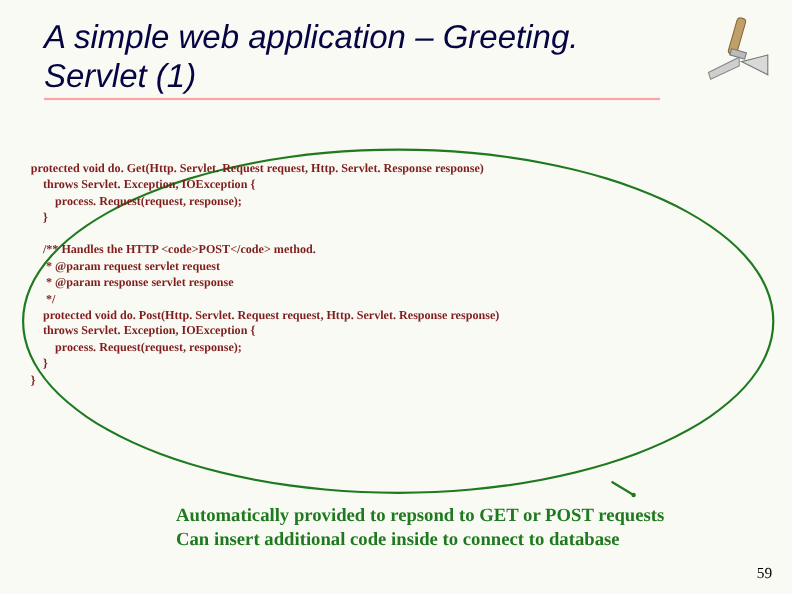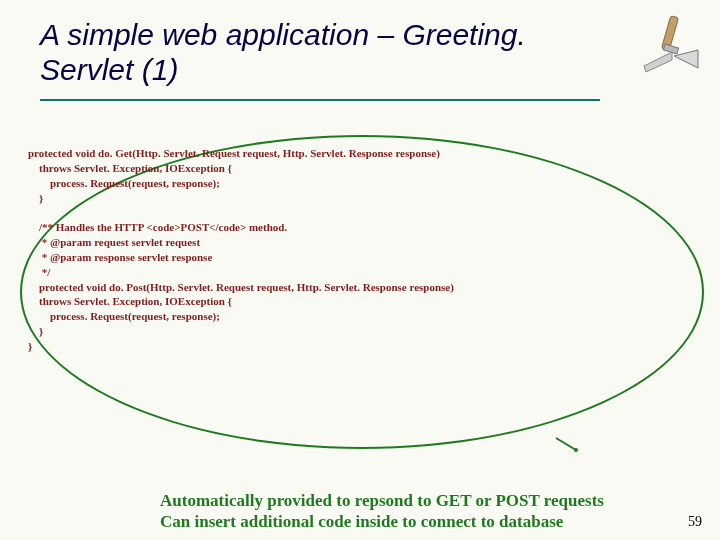--- a/index.html
+++ b/index.html
@@ -21,22 +21,22 @@
   .title {
     position: absolute;
     top: 18px;
     left: 40px;
     width: 560px;
     font-family: Arial, Helvetica, sans-serif;
     font-size: 30px;
     font-style: italic;
     color: #050543;
     line-height: 1.15;
-    border-bottom: 2px solid #0f766e;
-    padding-bottom: 12px;
+    border-bottom: 2px solid #fca5a5;
+    padding-bottom: 2px;
   }
   .code-block {
     position: absolute;
     top: 135px;
     left: 28px;
     width: 660px;
     font-family: Liberation Serif, serif;
     font-size: 11px;
     font-weight: bold;
     color: #7f1d1d;
@@ -113,18 +113,18 @@
     throws Servlet. Exception, IOException {
         process. Request(request, response);
     }
 }</pre>
 
   <svg class="conn-line" width="720" height="540" style="top:0;left:0;">
     <line x1="556" y1="438" x2="576" y2="450" stroke="#1f7a1f" stroke-width="2"></line>
     <circle cx="576" cy="450" r="2" fill="#1f7a1f"></circle>
   </svg>
 
-  <div class="annotation" style="white-space:pre-line;margin-top:32px;">Automatically provided to repsond to GET or POST requests
+  <div class="annotation" style="white-space:pre-line;">Automatically provided to repsond to GET or POST requests
 Can insert additional code inside to connect to database</div>
 
   <div class="page-num">59</div>
 
 </div>
 
 </body></html>

